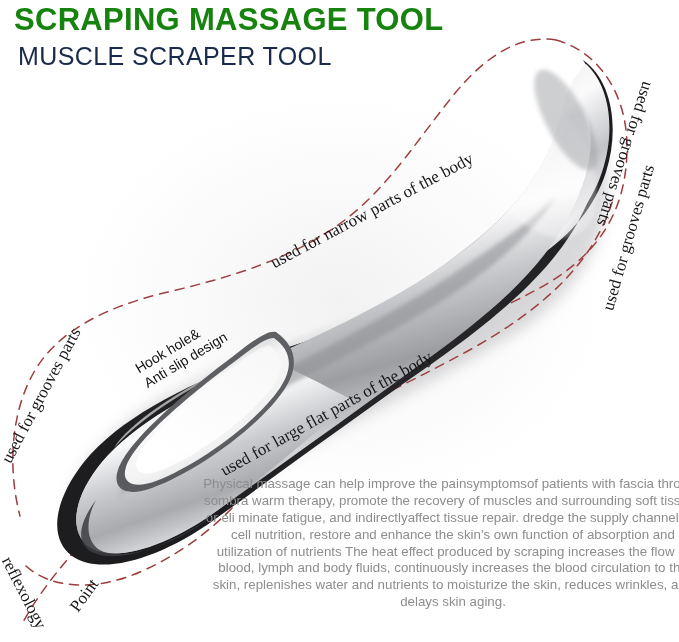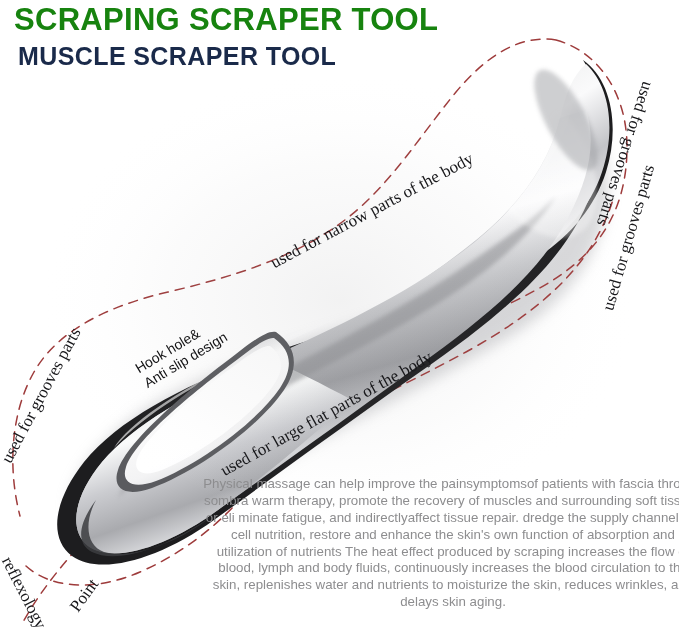--- a/index.html
+++ b/index.html
@@ -14,21 +14,21 @@
 
   
   .title-main{
     position:absolute;left:14px;top:2px;
     font-size:31px;font-weight:700;letter-spacing:.3px;
     color:#17830f;white-space:nowrap;
     font-family:"Liberation Sans", sans-serif;
   }
   .title-sub{
     position:absolute;left:18px;top:42px;
-    font-size:25px;font-weight:700;letter-spacing:.4px;
+    font-size:25px;font-weight:400;letter-spacing:.4px;
     color:#1a2a4a;white-space:nowrap;
     font-family:"Liberation Sans", sans-serif;
   }
 
   
   #tool-art{position:absolute;left:0;top:0;width:679px;height:642px;pointer-events:none;}
 
   
   .callout{
     position:absolute;
@@ -63,21 +63,21 @@
     font-size:13.3px;line-height:1.27;
     color:#8d8d8f;
     margin-left:36px;
   }
 </style>
 </head>
 <body>
 
 <div id="stage">
 
-  <div class="title-main">SCRAPING SCRAPER TOOL</div>
+  <div class="title-main">SCRAPING MASSAGE TOOL</div>
   <div class="title-sub">MUSCLE SCRAPER TOOL</div>
 
   <svg id="tool-art" viewBox="0 0 679 642">
     <defs>
 
       <linearGradient id="chromeMain" x1="0" y1="0" x2="0.35" y2="1">
         <stop offset="0%" stop-color="#ffffff"></stop>
         <stop offset="12%" stop-color="#fbfbfc"></stop>
         <stop offset="30%" stop-color="#e9eaec"></stop>
         <stop offset="46%" stop-color="#fdfdfe"></stop>

